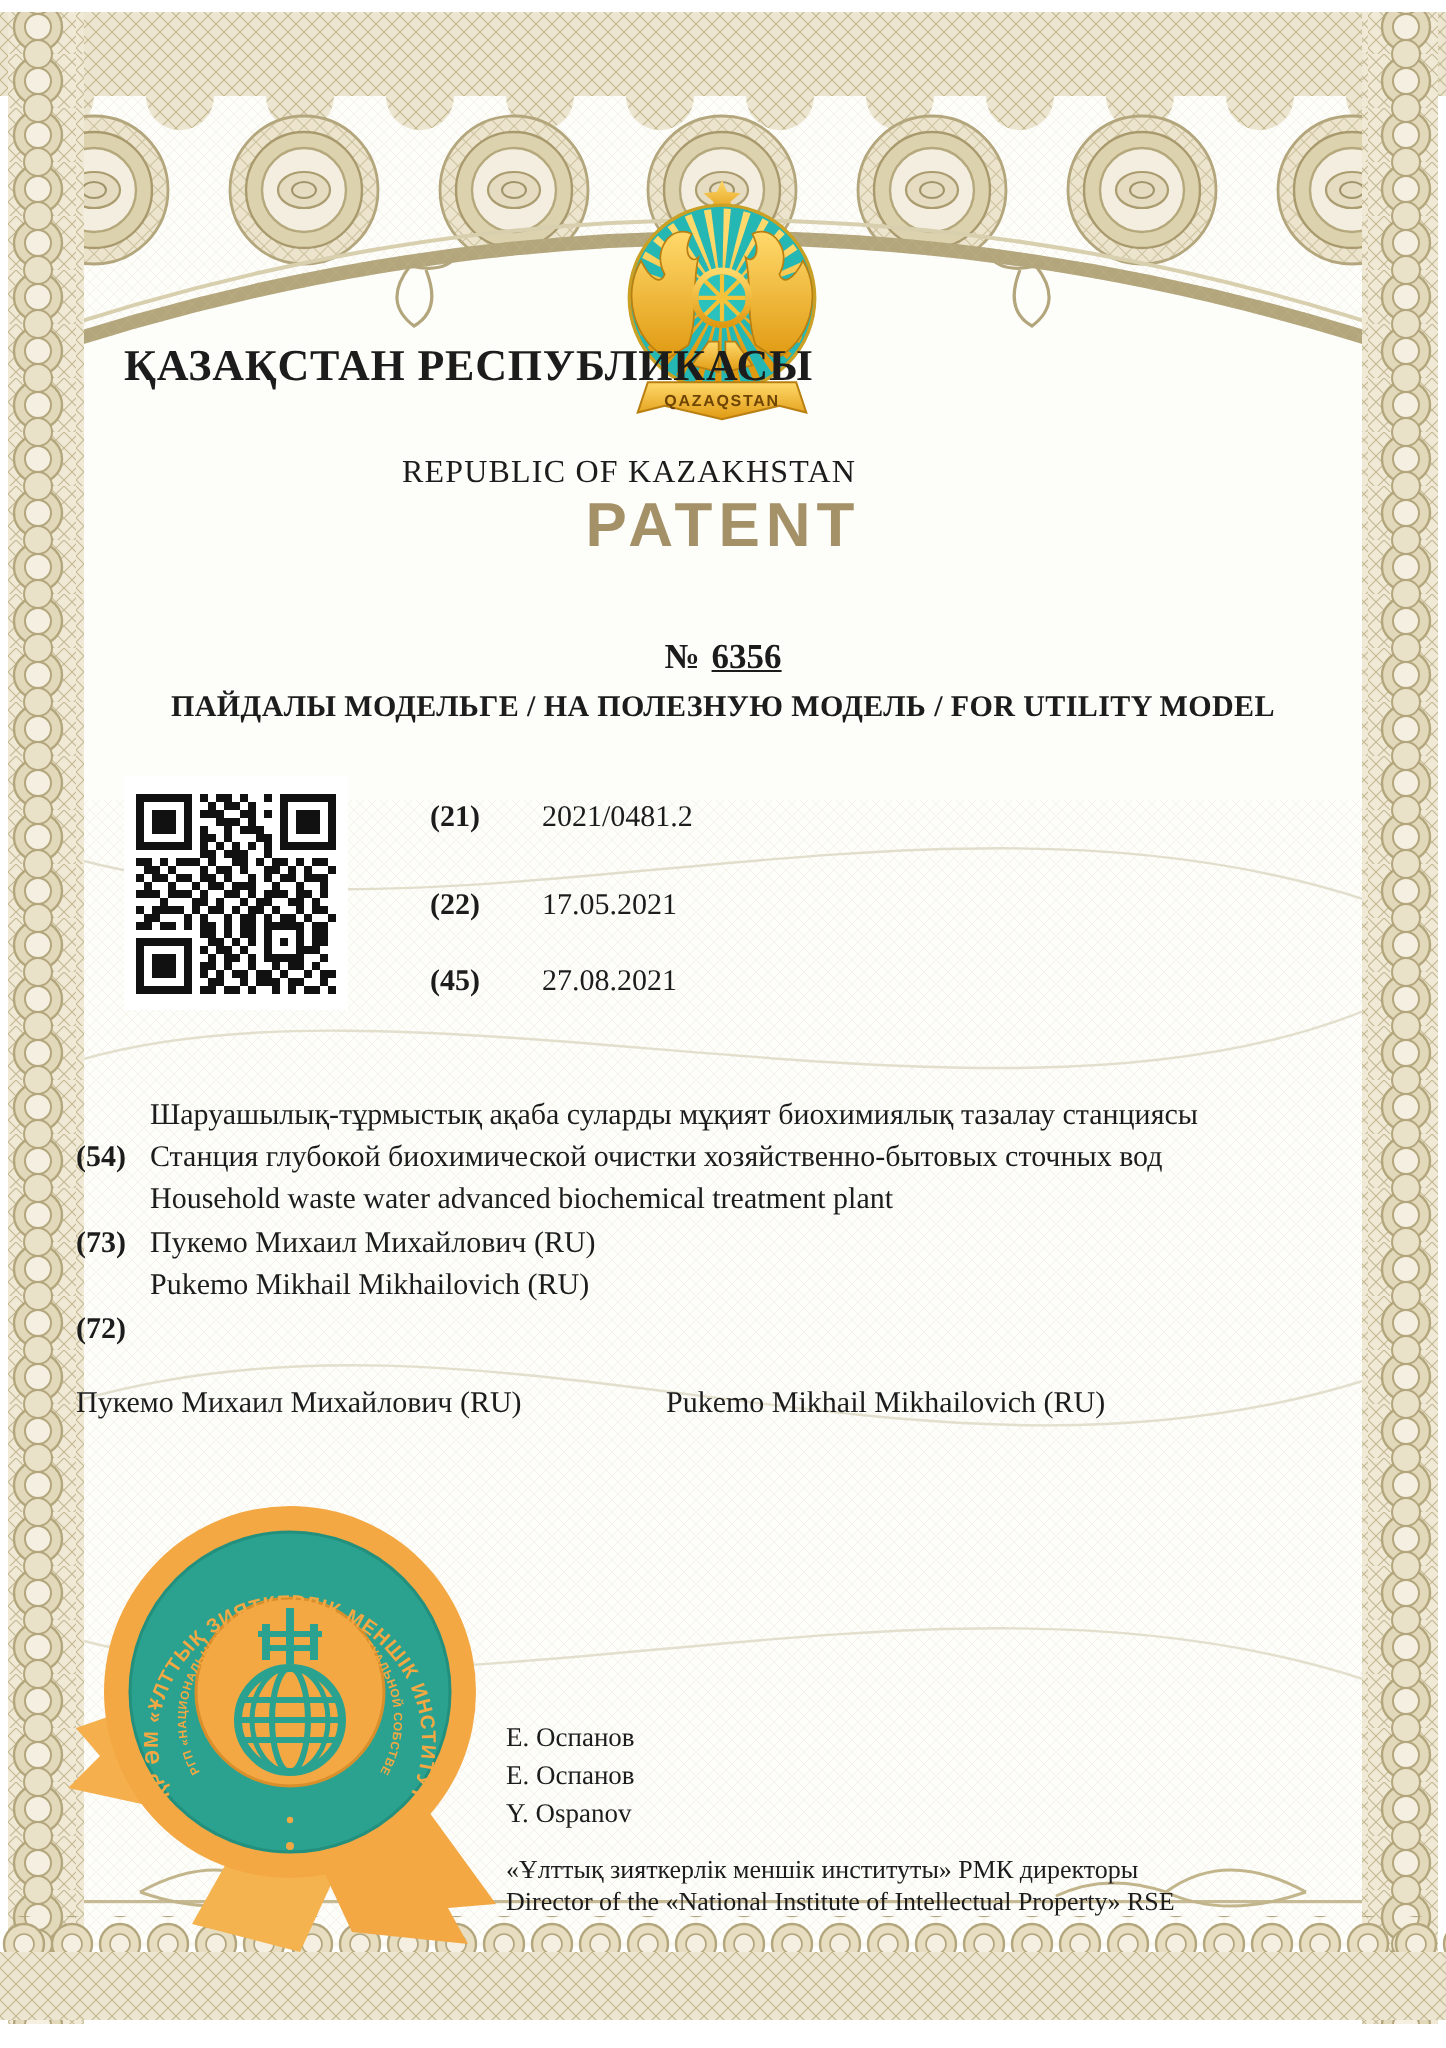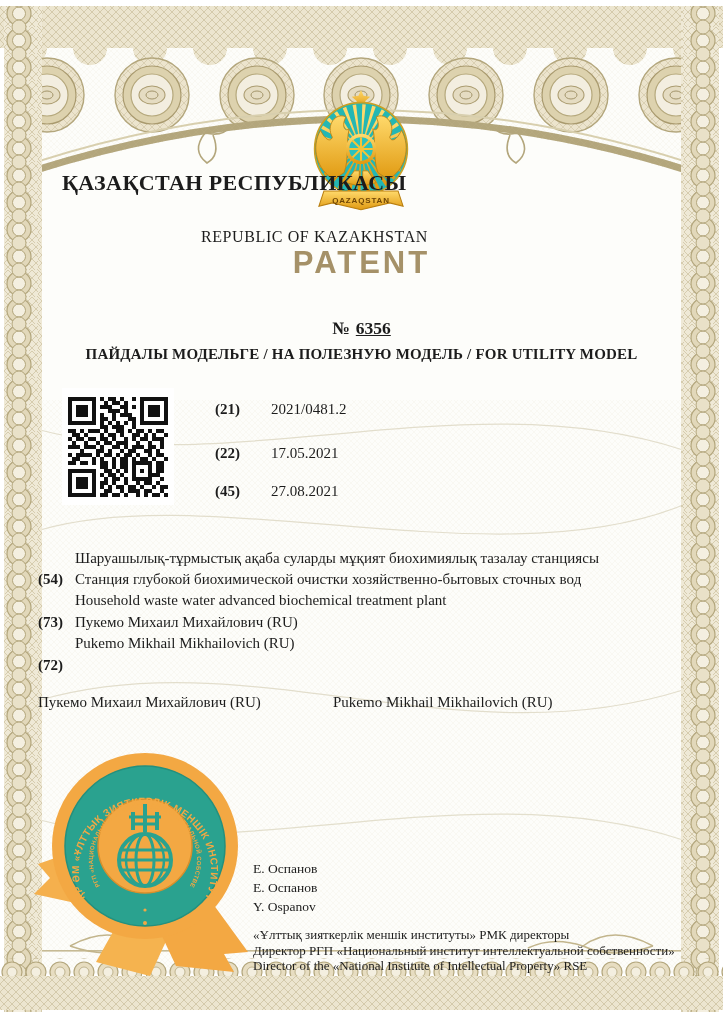--- a/index.html
+++ b/index.html
@@ -269,17 +269,16 @@
   <div class="abs sig-block">
     <div>
       <div>Е. Оспанов</div>
       <div>Е. Оспанов</div>
       <div>Y. Ospanov</div>
     </div>
   </div>
 
   <div class="abs director-block">
     <div>«Ұлттық зияткерлік меншік институты» РМК директоры</div>
-    <div>Директор РГП «Национальный институт интеллектуальной собственности»</div>
     <div>Director of the «National Institute of Intellectual Property» RSE</div>
   </div>
 
 </div>
 
 </body></html>

